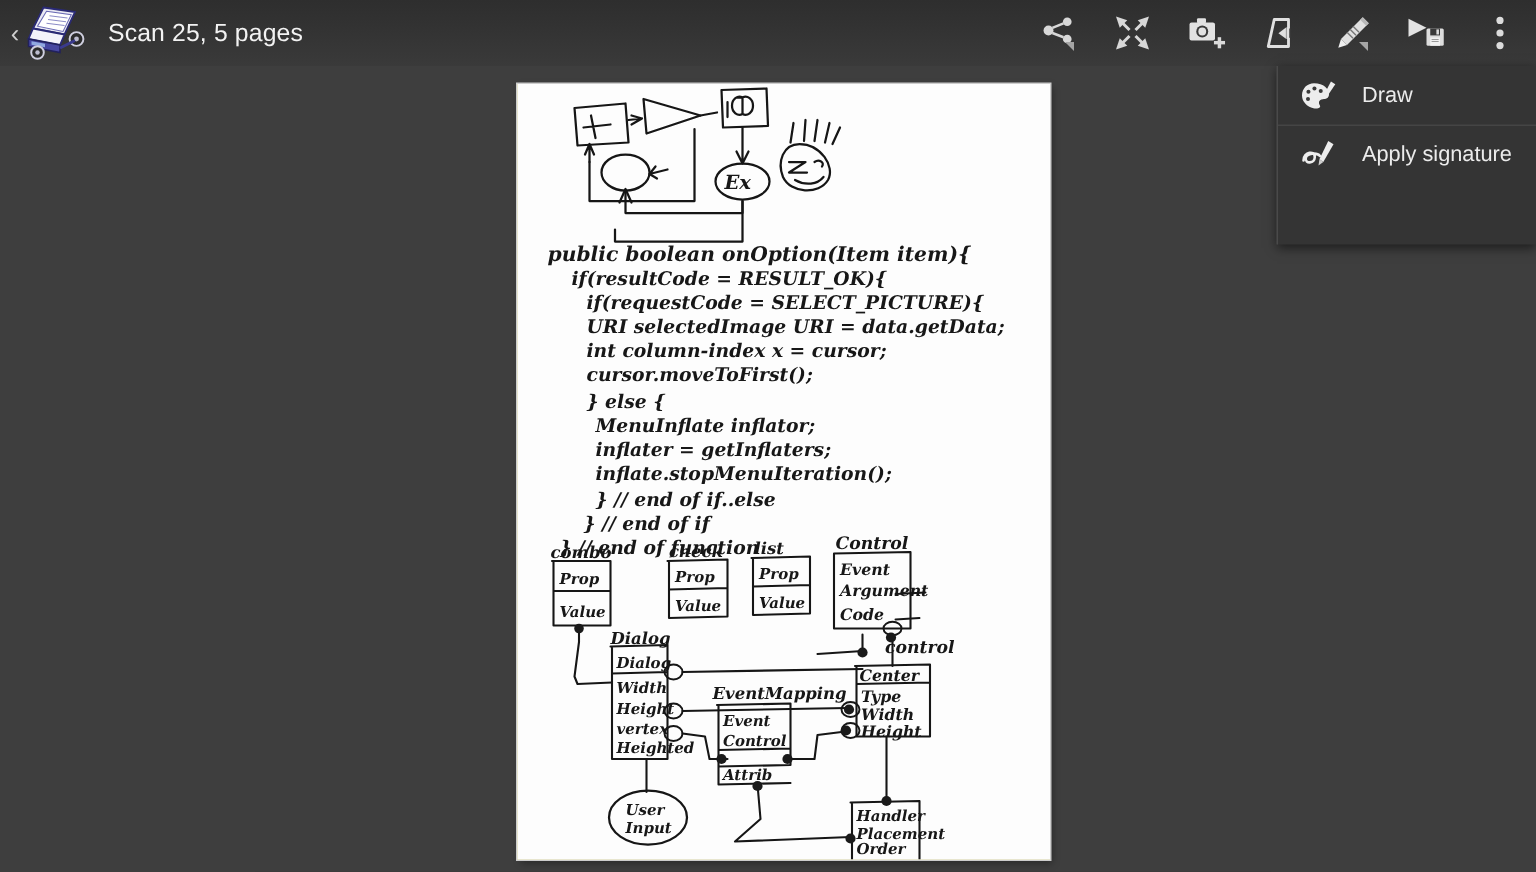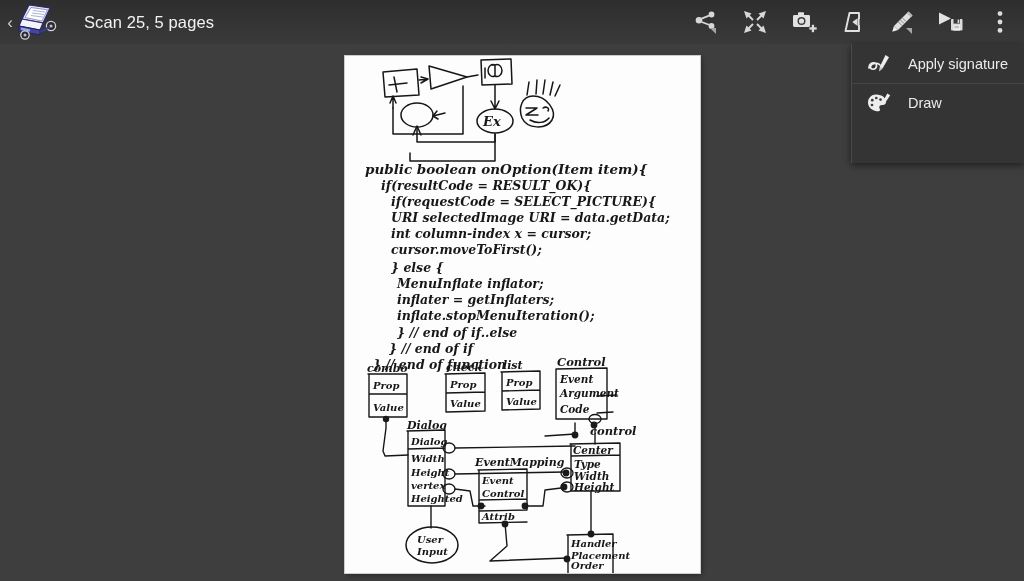--- a/index.html
+++ b/index.html
@@ -26,21 +26,21 @@
   #back-chevron {
     width: 16px; height: 44px;
     display: flex; align-items: center; justify-content: center;
     color: #cfcfcf; font-size: 17px; line-height: 1;
     margin-left: 2px;
     cursor: pointer;
   }
   #scanner-icon { width: 46px; height: 40px; flex: 0 0 auto; margin-left: 0px; }
   #doc-title {
     color: #f2f2f2; font-size: 16.5px; letter-spacing: 0.1px;
-    margin-left: 20px; white-space: nowrap;
+    margin-left: 8px; white-space: nowrap;
   }
   #tb-spacer { flex: 1 1 auto; }
   .tb-btn {
     width: 49px; height: 44px;
     display: flex; align-items: center; justify-content: center;
     cursor: pointer; flex: 0 0 auto;
   }
   .tb-btn svg { display: block; }
 
   
@@ -203,49 +203,49 @@
     <div class="tb-btn">
       <svg width="6" height="24" viewBox="0 0 6 24">
         <circle cx="3" cy="3.6" r="2.4" fill="#dcdcdc"></circle>
         <circle cx="3" cy="12" r="2.4" fill="#dcdcdc"></circle>
         <circle cx="3" cy="20.4" r="2.4" fill="#dcdcdc"></circle>
       </svg>
     </div>
   </div>
 
   <div id="overflow-menu">
-
-    <div class="menu-item">
-      <span class="menu-ico">
-        <svg width="26" height="22" viewBox="0 0 26 22">
-          <path d="M3 15 C3 9, 11 8, 10.5 13 C10.2 17, 4 17.5, 4.5 13.5 C5 10, 12 9.5, 14 12" fill="none" stroke="#ededed" stroke-width="1.7" stroke-linecap="round"></path>
-          <polygon points="19.5,2 23,4.2 16.2,16 13.6,14.2" fill="#ededed"></polygon>
-          <polygon points="13.6,14.2 16.2,16 13,18.4" fill="#cfcfcf"></polygon>
-        </svg>
-      </span>
-      <span class="menu-label">Apply signature</span>
-    </div>
 
     <div class="menu-item">
       <span class="menu-ico">
         <svg width="26" height="22" viewBox="0 0 26 22">
           <path d="M10 2.5 C16.5 2.5, 20 6.2, 20 10 C20 12.6, 17.6 13.1, 16 13.1
                    C14.4 13.1, 13.3 14, 13.3 15.3 C13.3 17.2, 15 17.6, 13.6 18.8
                    C12.8 19.5, 10.8 19.4, 9.6 19.1 C5.3 18.1, 2 14.7, 2 10.6
                    C2 5.8, 5.6 2.5, 10 2.5 Z" fill="#ededed"></path>
           <circle cx="6.3" cy="8.2" r="1.35" fill="#3a3a3a"></circle>
           <circle cx="10.3" cy="6" r="1.35" fill="#3a3a3a"></circle>
           <circle cx="14.5" cy="7.6" r="1.35" fill="#3a3a3a"></circle>
           <circle cx="6" cy="13" r="1.35" fill="#3a3a3a"></circle>
           <polygon points="21.3,1.4 24.2,3.2 19.4,10.4 17.2,9.1" fill="#ededed"></polygon>
         </svg>
       </span>
       <span class="menu-label">Draw</span>
     </div>
 
+    <div class="menu-item">
+      <span class="menu-ico">
+        <svg width="26" height="22" viewBox="0 0 26 22">
+          <path d="M3 15 C3 9, 11 8, 10.5 13 C10.2 17, 4 17.5, 4.5 13.5 C5 10, 12 9.5, 14 12" fill="none" stroke="#ededed" stroke-width="1.7" stroke-linecap="round"></path>
+          <polygon points="19.5,2 23,4.2 16.2,16 13.6,14.2" fill="#ededed"></polygon>
+          <polygon points="13.6,14.2 16.2,16 13,18.4" fill="#cfcfcf"></polygon>
+        </svg>
+      </span>
+      <span class="menu-label">Apply signature</span>
+    </div>
+
   </div>
 
   <div id="page-wrap">
     <svg id="scan-svg" viewBox="0 0 355 517">
 
       <rect x="0" y="0" width="355" height="517" fill="#fdfdfd"></rect>
 
       <g class="ink" stroke-width="1.5">
 
         <path d="M38 16 L72 13 L74 39 L40 41 Z"></path>

